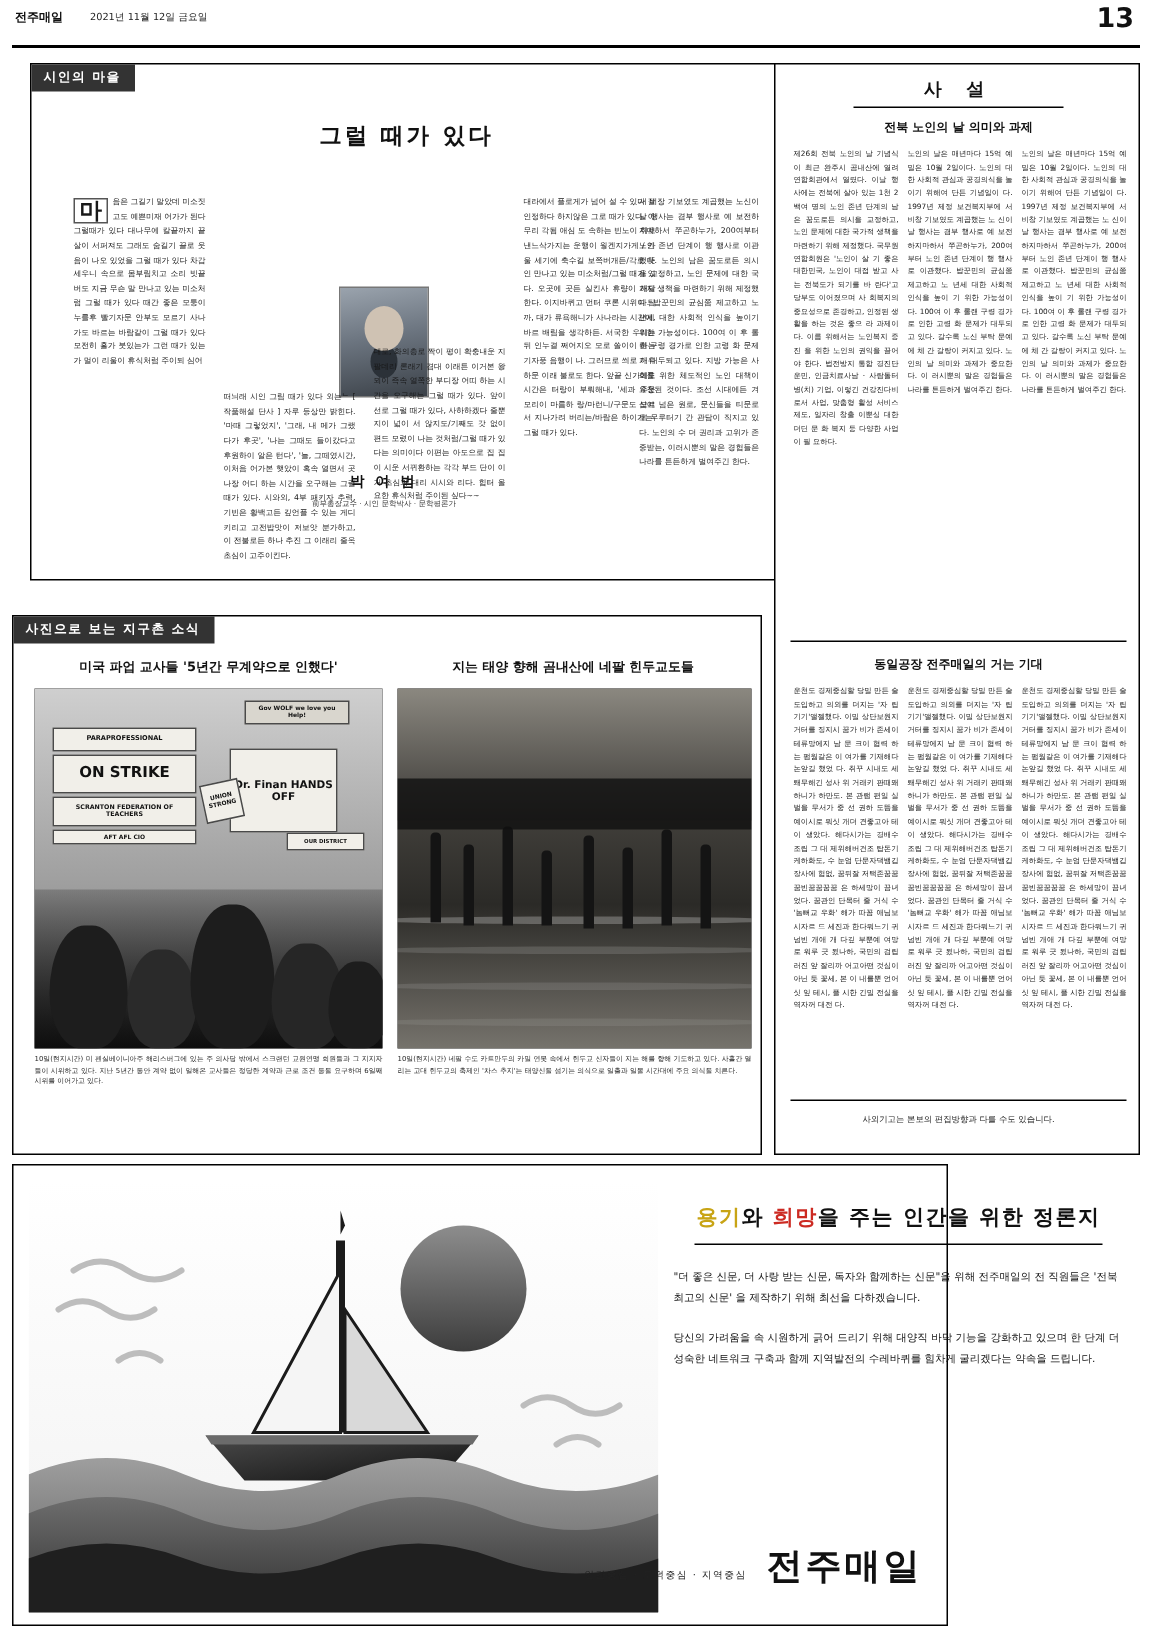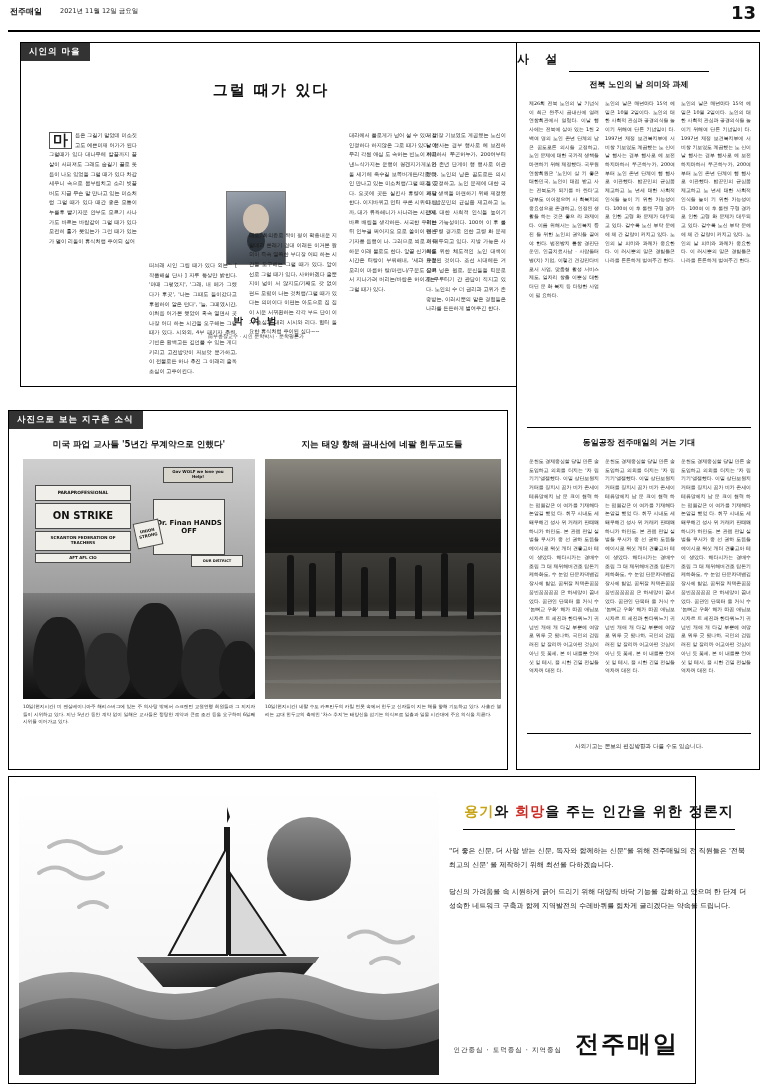--- a/index.html
+++ b/index.html
@@ -74,37 +74,37 @@
         background:linear-gradient(180deg,rgba(30,30,30,.25),rgba(10,10,10,.95));}
   .blob{position:absolute;border-radius:45% 45% 40% 40%/55% 55% 45% 45%;background:#1d1d1d;}
 
   
   .wp{position:absolute;inset:0;background:linear-gradient(180deg,#6d6a63 0%,#46443f 30%,#2b2a27 60%,#76736c 100%);}
   .ripple{position:absolute;left:-10%;width:120%;height:5px;background:rgba(235,235,235,.28);border-radius:50%;}
   .figure{position:absolute;width:7px;background:#141414;border-radius:3px 3px 0 0;}
 
   
   #edBox{left:516px;top:42px;width:244px;height:728px;}
-  .ed-title{position:absolute;left:0;top:8px;width:244px;font-size:12px;font-weight:bold;letter-spacing:6px;}
+  .ed-title{position:absolute;left:0;top:8px;width:244px;text-align:center;font-size:12px;font-weight:bold;letter-spacing:6px;}
   .ed-rule{position:absolute;left:52px;top:28px;width:140px;border-top:1px solid #000;}
   .ed-h1{position:absolute;left:0;top:36px;width:244px;text-align:center;font-size:8px;font-weight:bold;}
   .ed-h2{position:absolute;left:0;top:394px;width:244px;text-align:center;font-size:8px;font-weight:bold;}
   .ecol{position:absolute;font-size:4.9px;line-height:1.78;text-align:justify;color:#161616;}
   #ec1{left:12px;top:56px;width:70px;}
   #ec2{left:88px;top:56px;width:70px;}
   #ec3{left:164px;top:56px;width:70px;}
   #ec4{left:12px;top:414px;width:70px;}
   #ec5{left:88px;top:414px;width:70px;}
   #ec6{left:164px;top:414px;width:70px;}
   .ed-note{position:absolute;left:0;top:700px;width:244px;text-align:center;font-size:5.6px;color:#222;}
   .ed-sep{position:absolute;left:10px;top:384px;width:224px;border-top:1px solid #000;}
   .ed-sep2{position:absolute;left:10px;top:690px;width:224px;border-top:1px solid #000;}
 
   
-  #adBox{left:8px;top:776px;width:688px;height:308px;}
+  #adBox{left:8px;top:776px;width:624px;height:308px;}
   .ad-art{position:absolute;left:10px;top:10px;width:420px;height:288px;overflow:hidden;background:#fff;}
   .ad-right{position:absolute;left:440px;top:26px;width:300px;}
   .ad-head{font-size:14px;font-weight:bold;text-align:center;letter-spacing:1px;}
   .hl-y{color:#c8a415;}
   .hl-r{color:#cc2a22;}
   .ad-rule{margin:8px auto 0;width:272px;border-top:1px solid #000;}
   .ad-body{margin-top:14px;font-size:7px;line-height:2.05;color:#111;}
   .ad-body p{margin:0 0 12px 0;}
   .ad-foot{position:absolute;right:16px;bottom:23px;text-align:right;margin-top:44px;}
   .ad-slogan{font-size:6.5px;letter-spacing:1px;color:#222;display:inline-block;vertical-align:bottom;margin-right:8px;margin-bottom:5px;}

